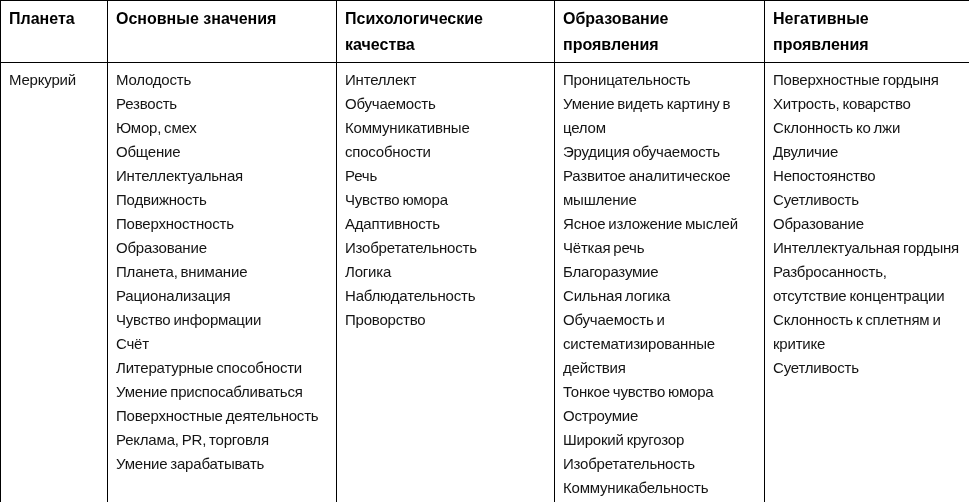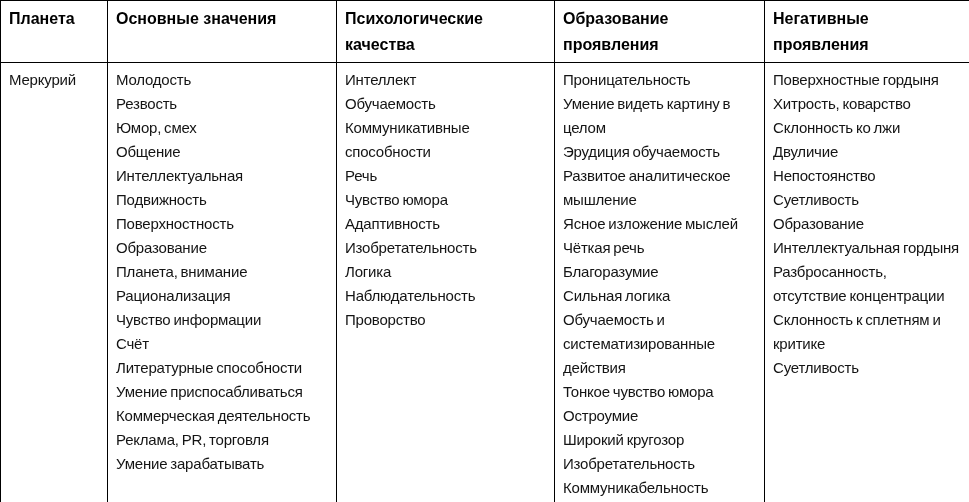--- a/index.html
+++ b/index.html
@@ -88,21 +88,21 @@
             <div class="cell-line">Интеллектуальная</div>
             <div class="cell-line">Подвижность</div>
             <div class="cell-line">Поверхностность</div>
             <div class="cell-line">Образование</div>
             <div class="cell-line">Планета, внимание</div>
             <div class="cell-line">Рационализация</div>
             <div class="cell-line">Чувство информации</div>
             <div class="cell-line">Счёт</div>
             <div class="cell-line">Литературные способности</div>
             <div class="cell-line">Умение приспосабливаться</div>
-            <div class="cell-line">Коммерческая деятельность</div>
+            <div class="cell-line">Поверхностные деятельность</div>
             <div class="cell-line">Реклама, PR, торговля</div>
             <div class="cell-line">Умение зарабатывать</div>
           </td>
         <td>
             <div class="cell-line">Интеллект</div>
             <div class="cell-line">Обучаемость</div>
             <div class="cell-line">Коммуникативные способности</div>
             <div class="cell-line">Речь</div>
             <div class="cell-line">Чувство юмора</div>
             <div class="cell-line">Адаптивность</div>

